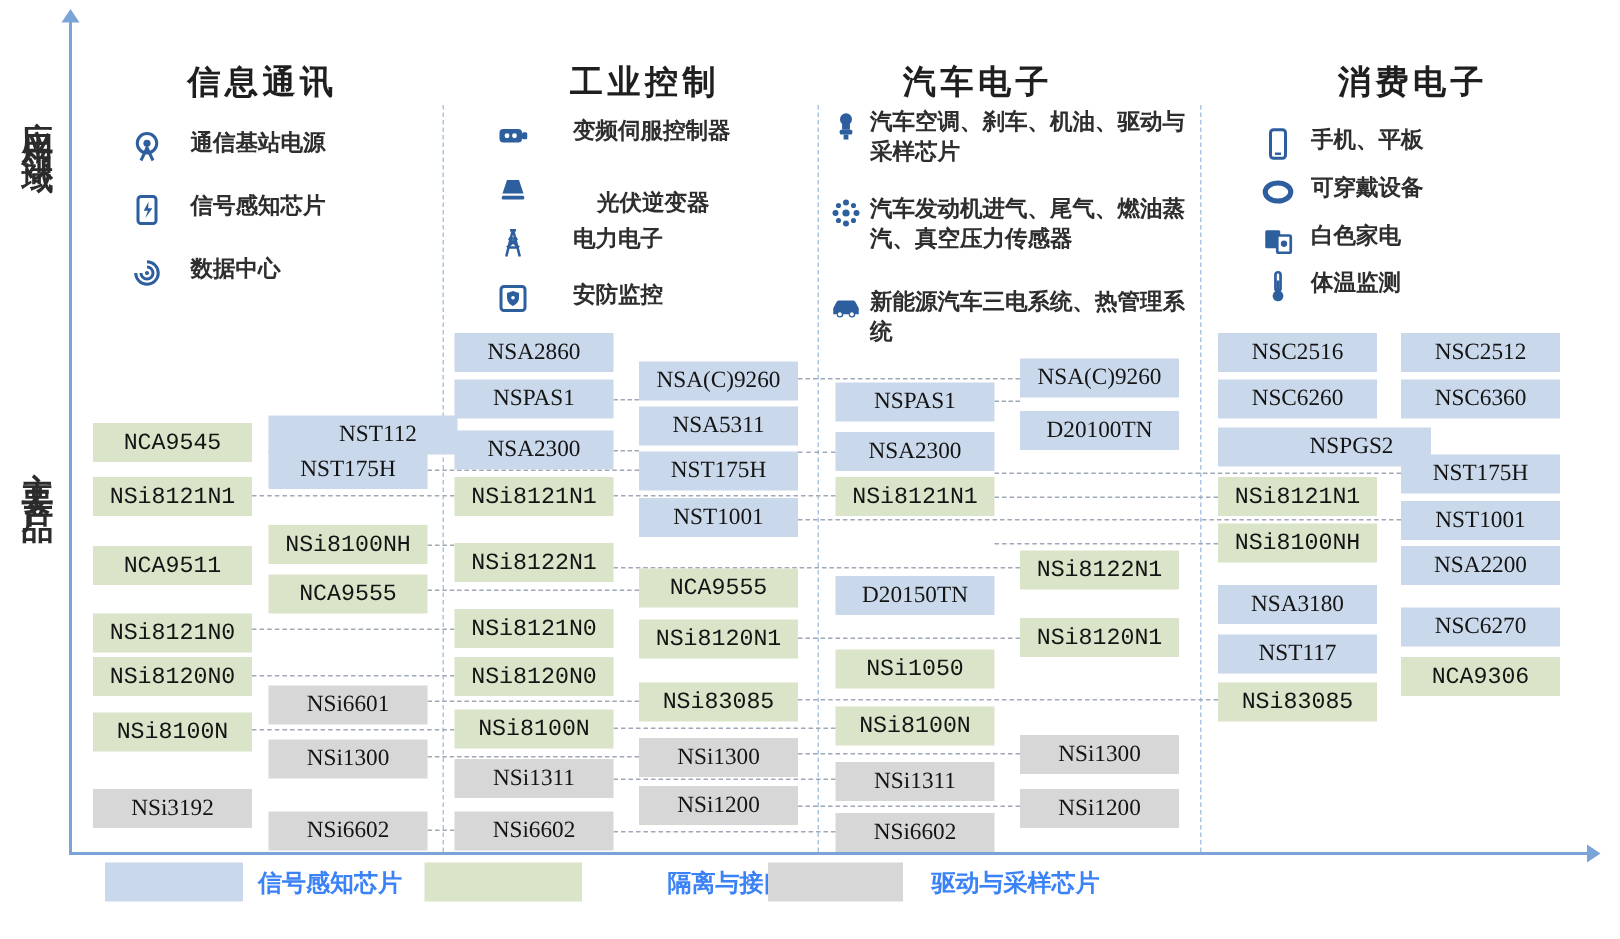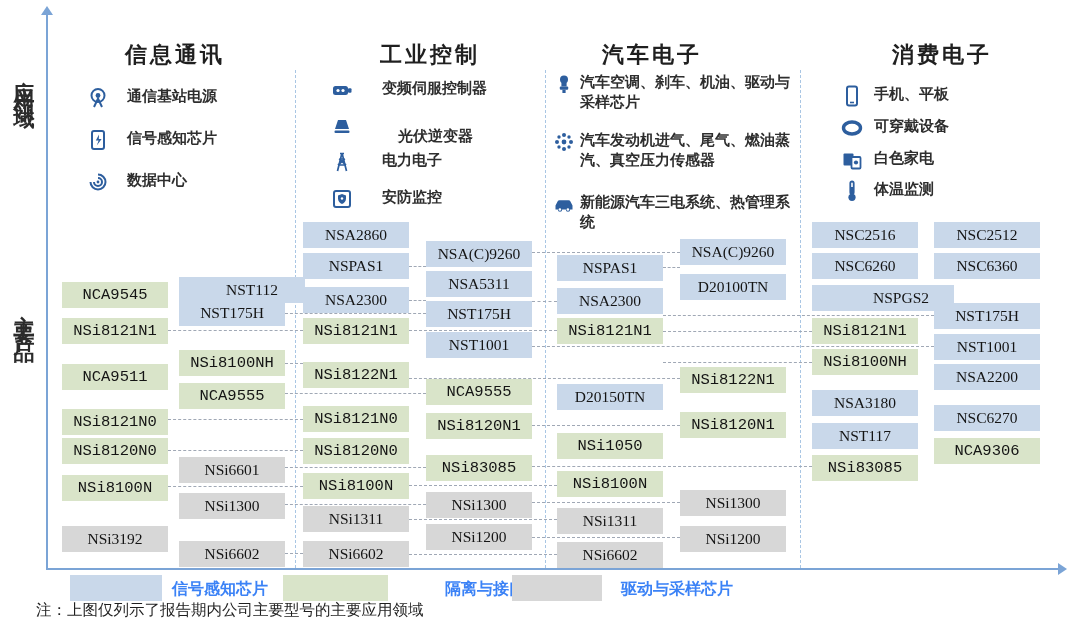--- a/index.html
+++ b/index.html
@@ -252,14 +252,13 @@
       <div class="chip t-blue" style="left: 934px; top: 364px; text-align: right;">NSA2200</div>
       <div class="chip t-blue" style="left: 934px; top: 405px;">NSC6270</div>
       <div class="chip t-green" style="left: 934px; top: 438px;">NCA9306</div>
       <div class="legend-swatch t-blue" style="left: 70px; width: 92px;"></div>
       <div class="legend-label" style="left: 172px;">信号感知芯片</div>
       <div class="legend-swatch t-green" style="left: 283px; width: 105px;"></div>
       <div class="legend-label" style="left: 397px; padding-left: 48px;">隔离与接口芯片</div>
       <div class="legend-swatch t-gray" style="left: 512px; width: 90px;"></div>
       <div class="legend-label" style="left: 621px;">驱动与采样芯片</div>
     </div>
-  <div class="note">注：上图仅列示了报告期内公司主要型号的主要应用领域</div>
 </div>
 
 </body></html>

